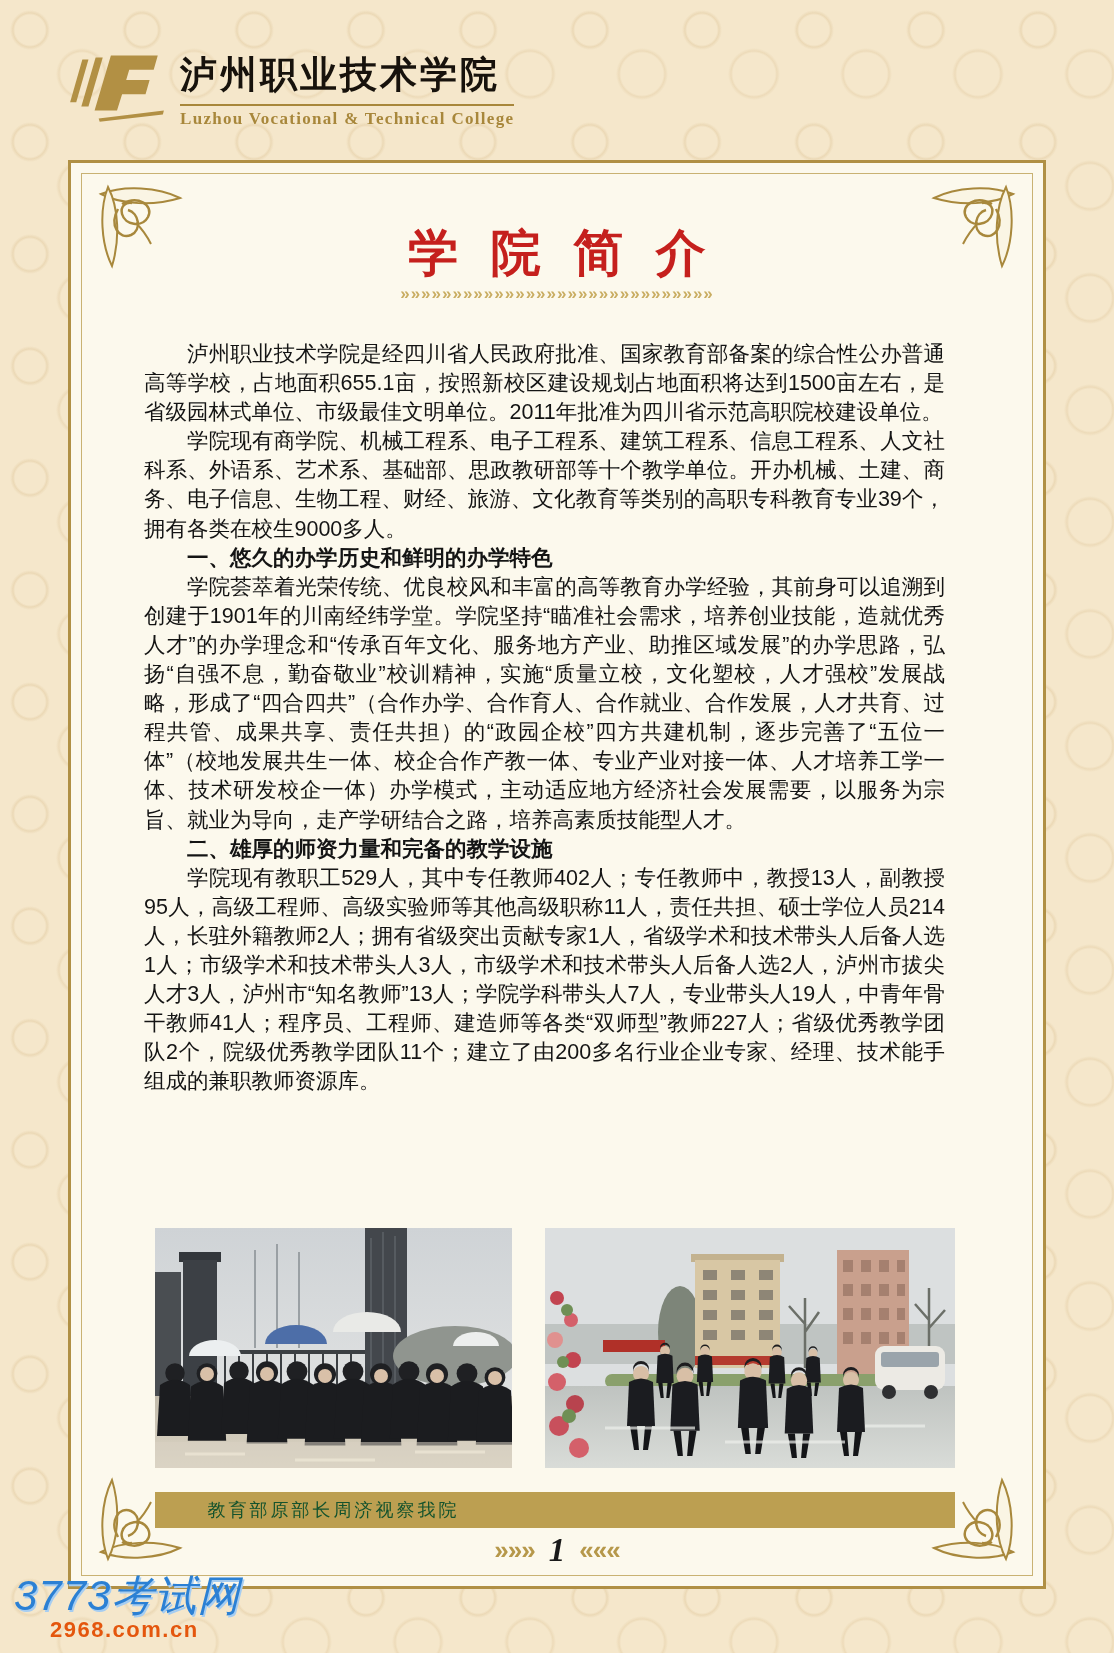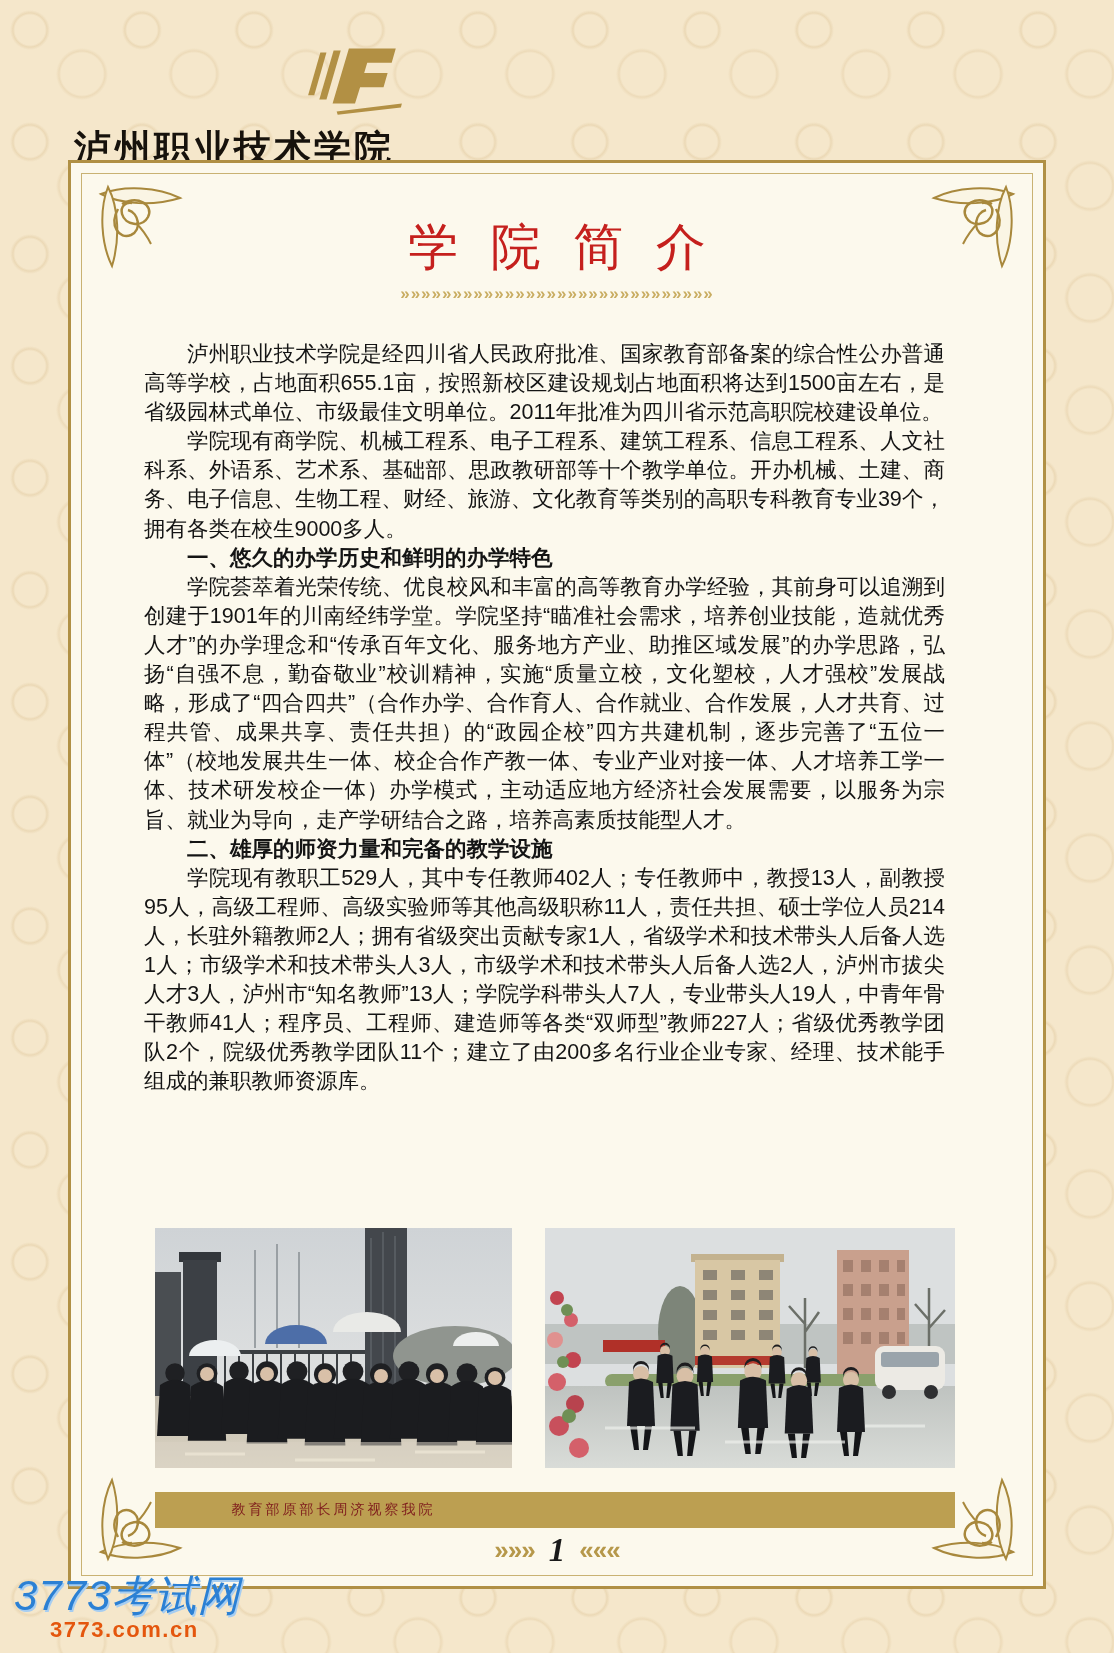--- a/index.html
+++ b/index.html
@@ -7,54 +7,54 @@
   .page {
     position:relative; width:1114px; height:1653px; overflow:hidden;
     background-color:#f5e7cb;
     background-image:
       radial-gradient(circle at 30px 30px, rgba(220,194,148,0) 15px, rgba(220,194,148,.38) 17px, rgba(220,194,148,0) 20px),
       radial-gradient(circle at 82px 74px, rgba(220,194,148,0) 21px, rgba(220,194,148,.32) 23px, rgba(220,194,148,0) 26px);
     background-size:112px 112px;
     font-family:"Liberation Sans", sans-serif;
   }
   
-  .logo { position:absolute; left:64px; top:42px; display:flex; align-items:flex-end;flex-direction:column; }
+  .logo { position:absolute; left:64px; top:42px; display:flex; align-items:center; }
   .logo-mark { width:106px; height:74px; }
   .logo-text { margin-left:10px; padding-top:8px; }
   .logo-cn { font-family:"Liberation Serif", serif; font-weight:bold; font-size:37px; color:#17120c; letter-spacing:3px; white-space:nowrap; }
   .logo-rule { height:2px; background:#a8873b; margin:4px 0 3px; }
   .logo-en { font-family:"Liberation Serif", serif; font-weight:bold; font-size:17px; color:#a8873b; letter-spacing:1.3px; white-space:nowrap; }
   
   .frame { position:absolute; left:68px; top:160px; width:978px; height:1429px; background:#fcf9ed; border:3px solid #b09045; }
   .frame-inner { position:absolute; left:10px; top:10px; right:10px; bottom:10px; border:1px solid #c9b273; }
   .flourish { position:absolute; width:88px; height:88px; }
   .fl-tl { left:96px;  top:182px; }
   .fl-tr { left:930px; top:182px; transform:scaleX(-1); }
   .fl-bl { left:96px;  top:1476px; transform:scaleY(-1); }
   .fl-br { left:930px; top:1476px; transform:scale(-1,-1); }
   
-  .title { position:absolute; left:0; right:0; top:214px; text-align:center;
-    font-family:"Liberation Serif", serif; font-weight:normal; font-size:50px;
+  .title { position:absolute; left:0; right:0; top:220px; text-align:center;
+    font-family:"Liberation Serif", serif; font-weight:bold; font-size:50px;
     color:#c5201d; letter-spacing:10px; text-indent:10px; }
   .chevron-divider { position:absolute; left:0; right:0; top:284px; text-align:center;
     color:#c9ad62; font-weight:bold; font-size:17px; letter-spacing:1px; }
   
   .article { position:absolute; left:144px; top:340px; width:801px;
     font-size:21.5px; line-height:29.1px; color:#141414; text-align:justify; }
   .article p { text-indent:2em; }
   .article p.heading { font-weight:bold; }
   
   .photo-row { position:absolute; left:155px; top:1228px; width:800px; height:240px; display:flex; }
   .photo { height:240px; display:block; }
   .photo-left { width:357px; }
   .photo-gap { width:33px; }
   .photo-right { width:410px; }
   .caption-band { position:absolute; left:155px; top:1492px; width:800px; height:36px;
     background:#bc9f51; display:flex; align-items:center; }
-  .caption { color:#7f1d1d; font-size:14px; letter-spacing:3px; text-align:center; }
+  .caption { color:#14532d; font-size:18px; letter-spacing:3px; text-align:center; }
   .cap-left { width:357px; }
   .cap-spacer { width:33px; }
   .cap-right { width:410px; }
   
   .page-num-row { position:absolute; left:0; right:0; top:1532px; display:flex; justify-content:center; align-items:center; gap:14px; }
   .pn-chev { color:#b6984a; font-weight:bold; font-size:26px; letter-spacing:-1px; }
   .pn-num { font-family:"Liberation Serif", serif; font-style:italic; font-weight:bold; font-size:33px; color:#1a1a1a; }
   
   .watermark { position:absolute; left:14px; top:1574px; line-height:1.05; }
   .wm-name { font-weight:normal; font-style:italic; font-size:42px; color:#2b80d4; letter-spacing:1px;
@@ -269,16 +269,16 @@
   </div>
 
   <div class="page-num-row">
     <span class="pn-chev">»»»</span>
     <span class="pn-num">1</span>
     <span class="pn-chev">«««</span>
   </div>
 
   <div class="watermark">
     <div class="wm-name">3773考试网</div>
-    <div class="wm-url">3773.com.cn</div>
+    <div class="wm-url">2968.com.cn</div>
   </div>
 
 </div>
 
 </body></html>

